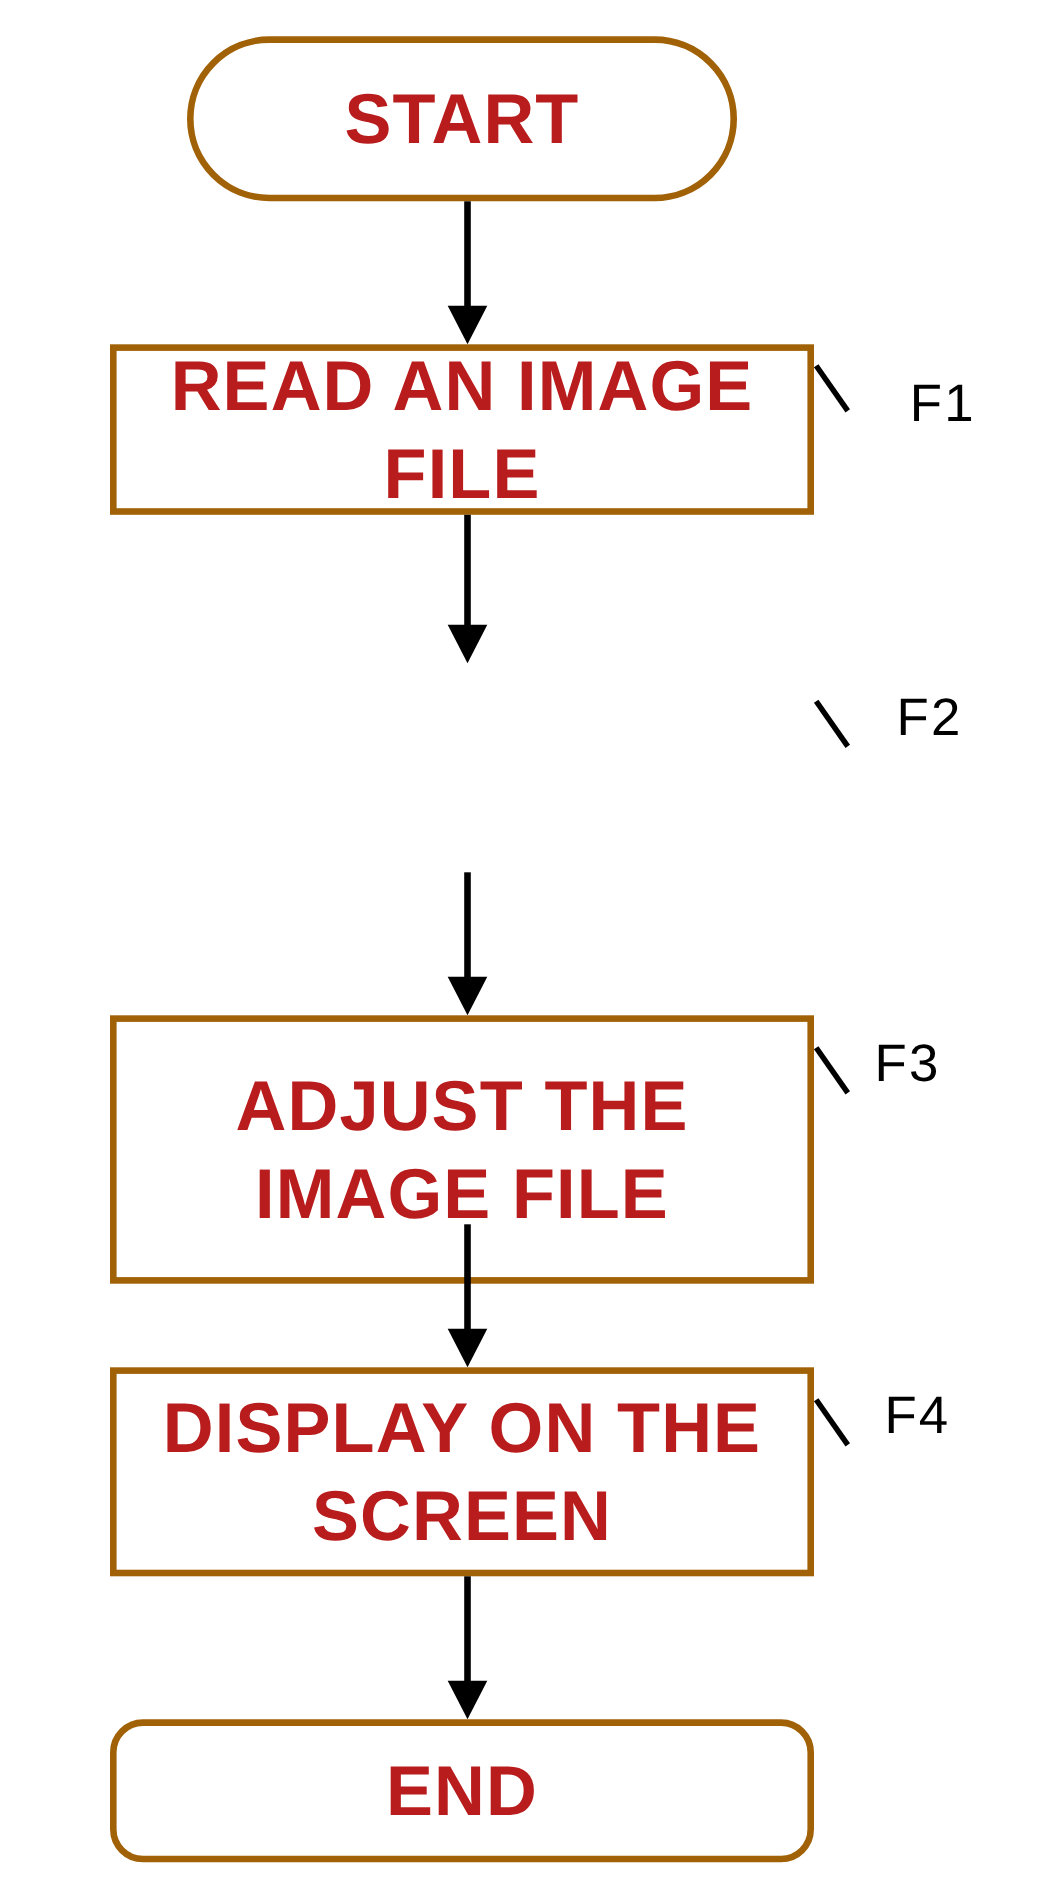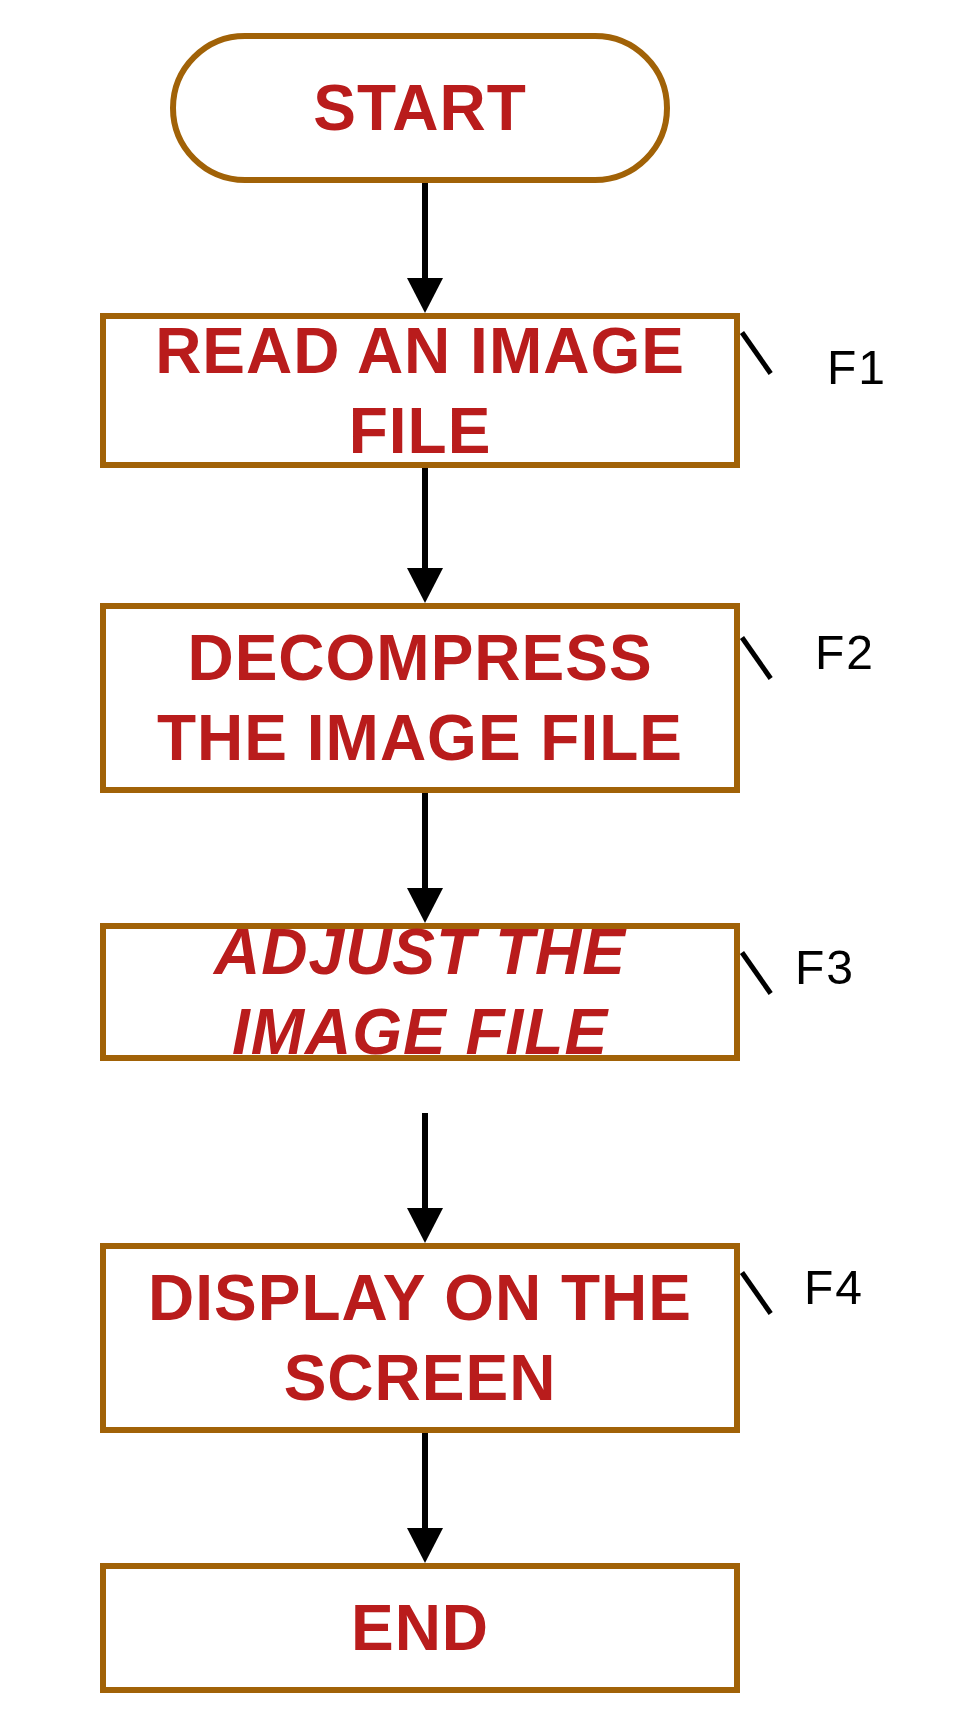--- a/index.html
+++ b/index.html
@@ -84,32 +84,29 @@
     <span>READ AN IMAGE FILE</span>
   </div>
   <div class="tick" style="left:742px; top:300px;"></div>
   <div class="label" style="left:795px; top:340px;margin-left:32px;">F1</div>
 
   <svg class="arrow" style="left:415px; top:468px; width:20px; height:135px;">
     <line x1="10" y1="0" x2="10" y2="105"></line>
     <polygon points="10,135 -8,100 28,100"></polygon>
   </svg>
 
-  <div class="node" style="left:100px; top:603px; width:640px; height:190px;">
-    <span style="padding:0 20px;">DECOMPRESS THE IMAGE FILE</span>
-  </div>
   <div class="tick" style="left:742px; top:605px;"></div>
   <div class="label" style="left:795px; top:625px;margin-left:20px;">F2</div>
 
   <svg class="arrow" style="left:415px; top:793px; width:20px; height:130px;">
     <line x1="10" y1="0" x2="10" y2="100"></line>
     <polygon points="10,130 -8,95 28,95"></polygon>
   </svg>
 
-  <div class="node" style="left:100px; top:923px; width:640px; height:138px;font-style:italic;">
+  <div class="node" style="left:100px; top:923px; width:640px; height:244px;">
     <span style="padding:0 20px;">ADJUST THE IMAGE FILE</span>
   </div>
   <div class="tick" style="left:742px; top:920px;"></div>
   <div class="label" style="left:795px; top:940px;">F3</div>
 
   <svg class="arrow" style="left:415px; top:1113px; width:20px; height:130px;">
     <line x1="10" y1="0" x2="10" y2="100"></line>
     <polygon points="10,130 -8,95 28,95"></polygon>
   </svg>
 
@@ -117,17 +114,17 @@
     <span style="padding:0 36px;">DISPLAY ON THE SCREEN</span>
   </div>
   <div class="tick" style="left:742px; top:1240px;"></div>
   <div class="label" style="left:804px; top:1260px;">F4</div>
 
   <svg class="arrow" style="left:415px; top:1433px; width:20px; height:130px;">
     <line x1="10" y1="0" x2="10" y2="100"></line>
     <polygon points="10,130 -8,95 28,95"></polygon>
   </svg>
 
-  <div class="node" style="left:100px; top:1563px; width:640px; height:130px;">
+  <div class="node" style="left:100px; top:1563px; width:640px; height:130px;border-radius:30px;">
     <span>END</span>
   </div>
 
 </div>
 
 </body></html>

